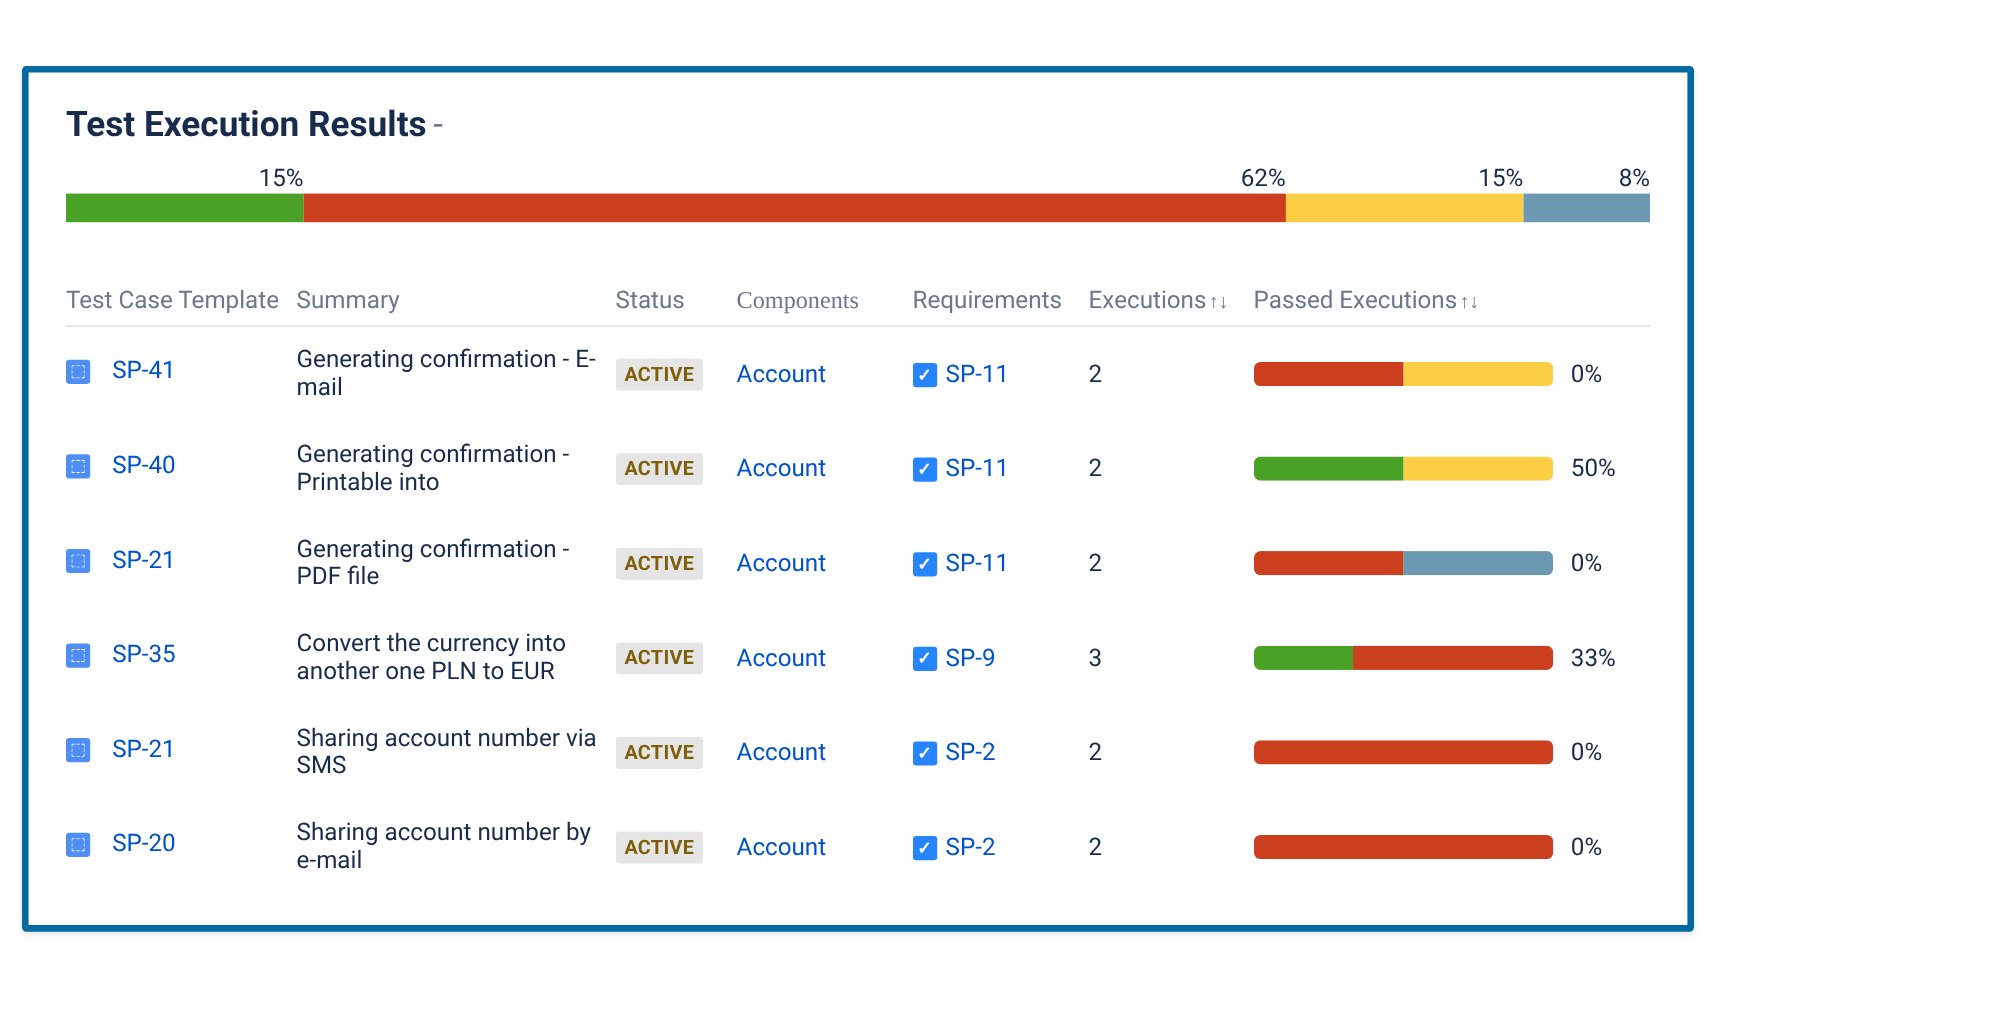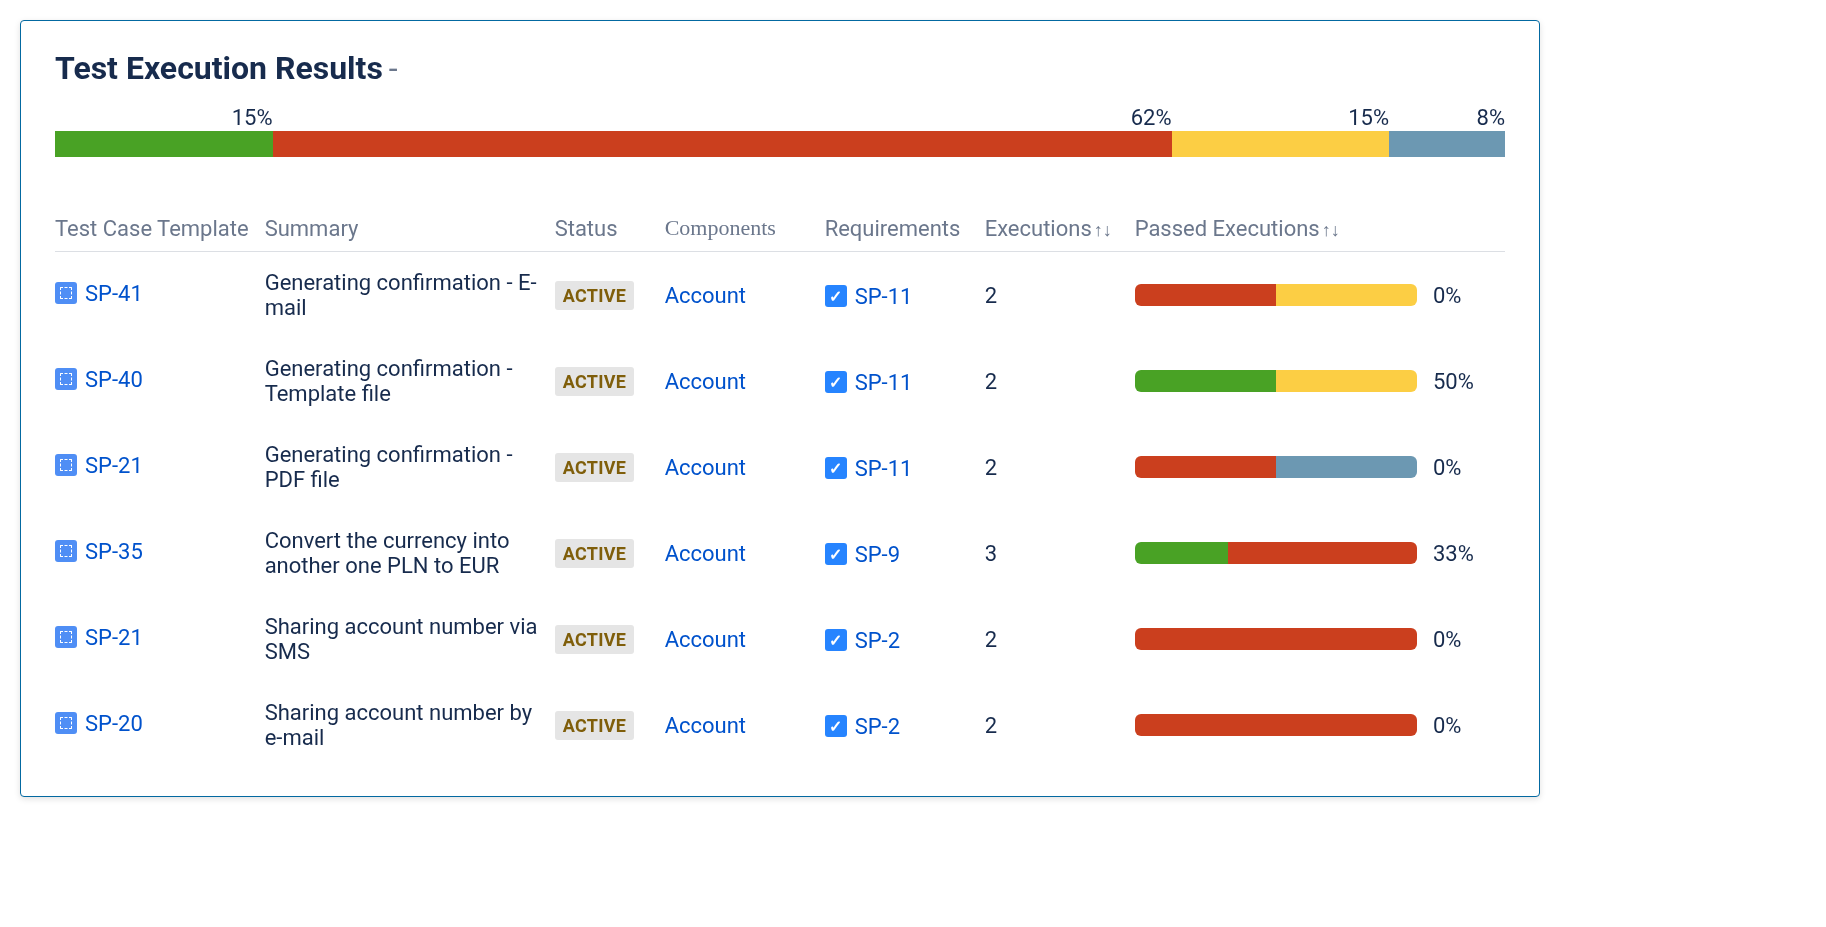--- a/index.html
+++ b/index.html
@@ -5,25 +5,26 @@
   * { box-sizing: border-box; }
   body {
     margin: 0;
     padding: 20px;
     font-family: "Segoe UI", -apple-system, BlinkMacSystemFont, Roboto, Arial, sans-serif;
     background: #fff;
     color: #172b4d;
   }
   .card {
     background: #fff;
-    border: 1px solid #0369a1;
+    border: 6px solid #0369a1;
     border-radius: 4px;
     box-shadow: 0 2px 6px rgba(0,0,0,0.12);
     padding: 28px 34px 28px 34px;
     width: 1520px;
+    margin-top: 40px;
   }
   .title-row {
     display: flex;
     align-items: baseline;
     gap: 12px;
     margin-bottom: 18px;
   }
   .title-strong {
     font-size: 32px;
     font-weight: 700;
@@ -76,21 +77,21 @@
     padding: 10px 16px 10px 0;
     border-bottom: 1px solid #dcdfe4;
     white-space: nowrap;
   }
   table.results tbody td {
     padding: 18px 16px 18px 0;
     vertical-align: middle;
     color: #172b4d;
   }
   .link { color: #0052cc; text-decoration: none; cursor: pointer; }
-  .test-key { display: inline-flex; align-items: center; gap: 8px; }
+  .test-key { display: inline-flex; align-items: center; gap: 20px; }
   .test-icon {
     width: 22px; height: 22px;
     background: #4f8ef5;
     border-radius: 3px;
     position: relative;
     flex: 0 0 22px;
     display: inline-flex;
     align-items: center;
     justify-content: center;
   }
@@ -229,21 +230,21 @@
               </div>
               <div class="exec-pct">0%</div>
             </div>
           </td>
         </tr>
         <tr>
           <td><a class="link test-key">
               <span class="test-icon"></span>
               <span>SP-40</span>
             </a></td>
-          <td>Generating confirmation - Template file</td>
+          <td>Generating confirmation - Printable into</td>
           <td><span class="status-badge">ACTIVE</span></td>
           <td><a class="link">Account</a></td>
           <td><a class="link req-key">
               <span class="req-icon">✓</span>
               <span>SP-11</span>
             </a></td>
           <td>2</td>
           <td>
             <div class="exec-cell">
               <div class="exec-bar">

